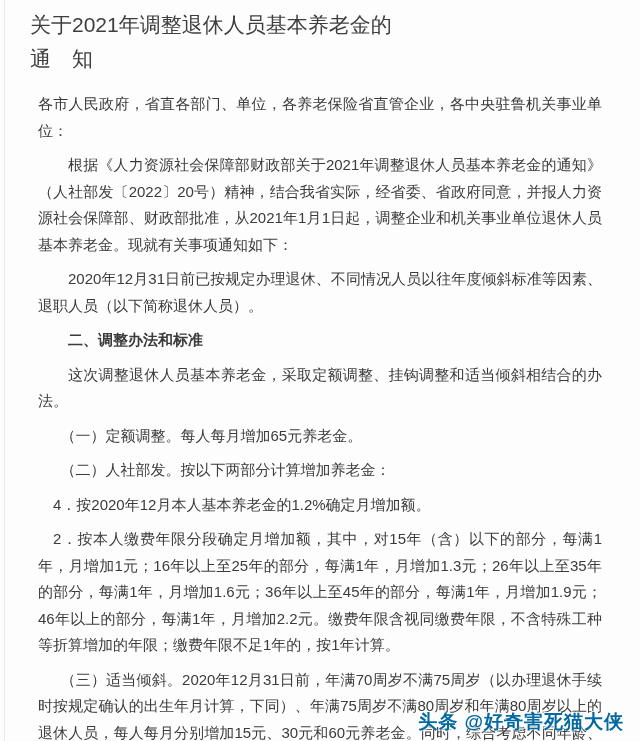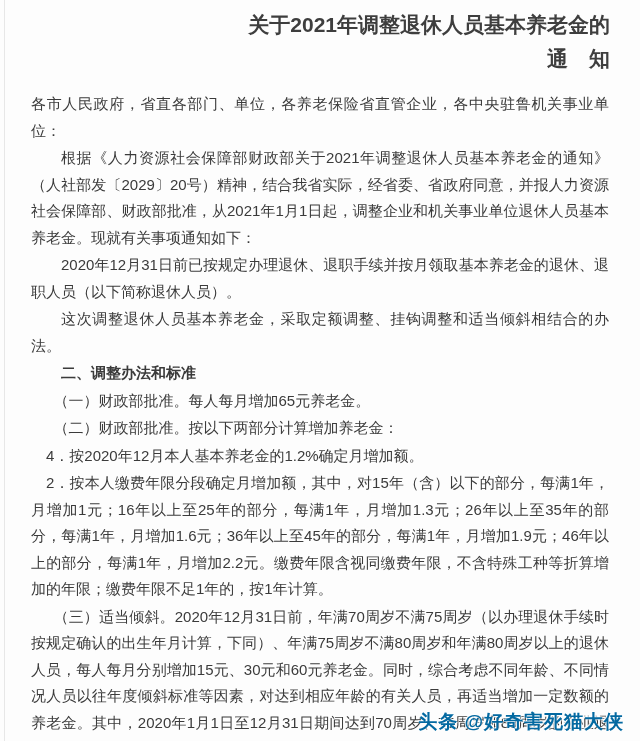--- a/index.html
+++ b/index.html
@@ -22,34 +22,34 @@
     top: 0;
     bottom: 0;
     width: 1px;
     background: #e7e7e7;
   }
   .doc {
     padding: 8px 30px 0 30px;
   }
   .title {
     margin: 0;
-    text-align: right;
+    text-align: left;
     font-size: 21px;
-    font-weight: 700;
+    font-weight: 400;
     line-height: 34px;
     color: #3e3e3e;
   }
   .body-text {
     margin-top: 15px;
     font-size: 15px;
     line-height: 26.5px;
     text-align: justify;
   }
   .body-text p {
-    margin: 1px;
+    margin: 8px;
   }
   .indent2  { text-indent: 2em; }
   .indent15 { text-indent: 1.5em; }
   .indent1  { text-indent: 1em; }
   .bold     { font-weight: 700; }
   .watermark {
     position: absolute;
     right: 16px;
     bottom: 6px;
     font-size: 19px;
@@ -64,25 +64,25 @@
 <body>
 
 <div class="edge-line"></div>
 
 <div class="doc">
   <h1 class="title">关于2021年调整退休人员基本养老金的</h1>
   <h1 class="title">通　知</h1>
 
   <div class="body-text">
     <p>各市人民政府，省直各部门、单位，各养老保险省直管企业，各中央驻鲁机关事业单位：</p>
-    <p class="indent2">根据《人力资源社会保障部财政部关于2021年调整退休人员基本养老金的通知》（人社部发〔2029〕20号）精神，结合我省实际，经省委、省政府同意，并报人力资源社会保障部、财政部批准，从2021年1月1日起，调整企业和机关事业单位退休人员基本养老金。现就有关事项通知如下：</p>
-    <p class="indent2">2020年12月31日前已按规定办理退休、退职手续并按月领取基本养老金的退休、退职人员（以下简称退休人员）。</p>
+    <p class="indent2">根据《人力资源社会保障部财政部关于2021年调整退休人员基本养老金的通知》（人社部发〔2022〕20号）精神，结合我省实际，经省委、省政府同意，并报人力资源社会保障部、财政部批准，从2021年1月1日起，调整企业和机关事业单位退休人员基本养老金。现就有关事项通知如下：</p>
+    <p class="indent2">2020年12月31日前已按规定办理退休、不同情况人员以往年度倾斜标准等因素、退职人员（以下简称退休人员）。</p>
+    <p class="indent2 bold">二、调整办法和标准</p>
     <p class="indent2">这次调整退休人员基本养老金，采取定额调整、挂钩调整和适当倾斜相结合的办法。</p>
-    <p class="indent2 bold">二、调整办法和标准</p>
-    <p class="indent15">（一）财政部批准。每人每月增加65元养老金。</p>
-    <p class="indent15">（二）财政部批准。按以下两部分计算增加养老金：</p>
+    <p class="indent15">（一）定额调整。每人每月增加65元养老金。</p>
+    <p class="indent15">（二）人社部发。按以下两部分计算增加养老金：</p>
     <p class="indent1">4．按2020年12月本人基本养老金的1.2%确定月增加额。</p>
     <p class="indent1">2．按本人缴费年限分段确定月增加额，其中，对15年（含）以下的部分，每满1年，月增加1元；16年以上至25年的部分，每满1年，月增加1.3元；26年以上至35年的部分，每满1年，月增加1.6元；36年以上至45年的部分，每满1年，月增加1.9元；46年以上的部分，每满1年，月增加2.2元。缴费年限含视同缴费年限，不含特殊工种等折算增加的年限；缴费年限不足1年的，按1年计算。</p>
     <p class="indent15">（三）适当倾斜。2020年12月31日前，年满70周岁不满75周岁（以办理退休手续时按规定确认的出生年月计算，下同）、年满75周岁不满80周岁和年满80周岁以上的退休人员，每人每月分别增加15元、30元和60元养老金。同时，综合考虑不同年龄、不同情况人员以往年度倾斜标准等因素，对达到相应年龄的有关人员，再适当增加一定数额的养老金。其中，2020年1月1日至12月31日期间达到70周岁、75周岁和80周岁的企业退休人员（不含企业一次性补缴参保人员）每人每月分别增加290元、190元和360元，企业一次性补缴参保人员每人每月分别增加70元、60元和120元，机关事业单位退休人员每人每月分别增加20元、80元和80元。</p>
   </div>
 </div>
 
 <div class="watermark">头条 @好奇害死猫大侠</div>
 
 </body></html>

